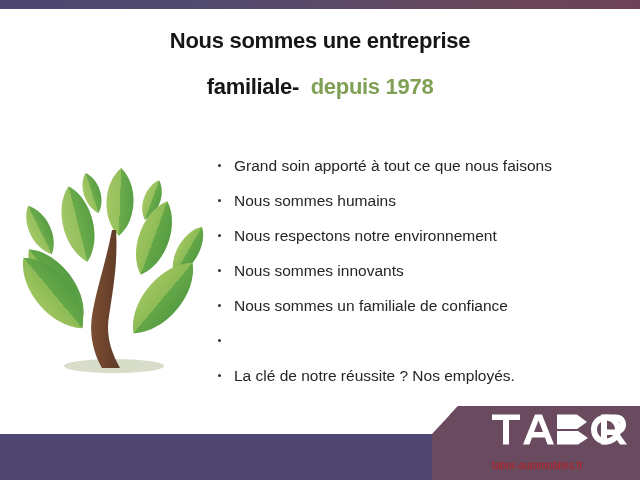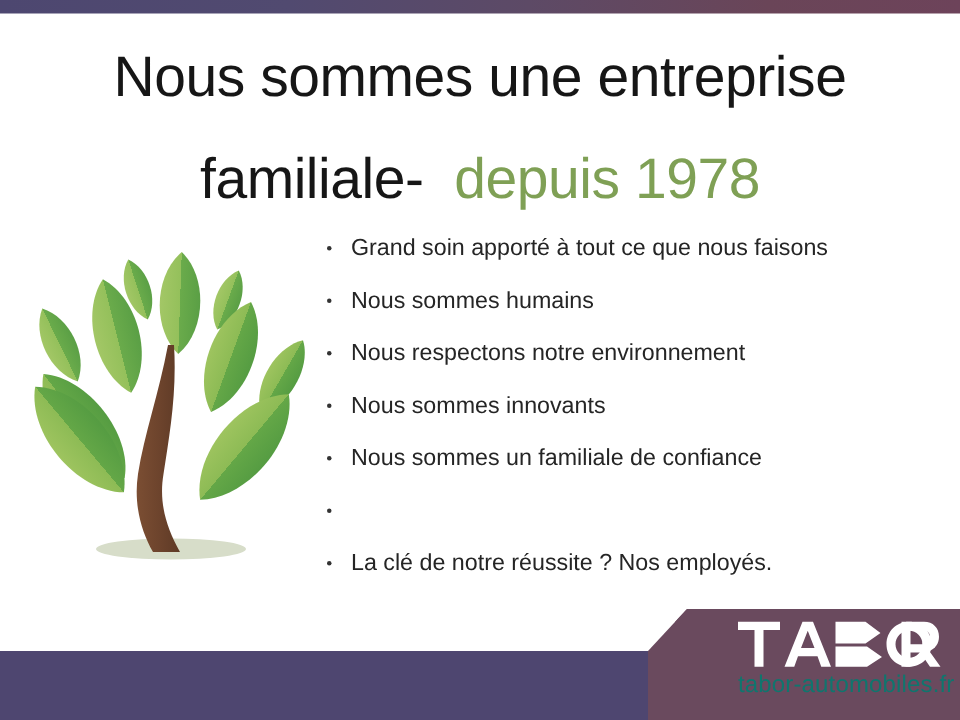--- a/index.html
+++ b/index.html
@@ -30,22 +30,22 @@
     background: linear-gradient(to right, #4d4770 0%, #514a70 30%, #5d4a66 55%, #6a4558 80%, #6d435a 100%);
   }
 
   
   .headline {
     position: absolute;
     left: 0;
     top: 26px;
     width: 640px;
     text-align: center;
-    font-size: 38px;
-    font-weight: normal;
+    font-size: 22px;
+    font-weight: bold;
     line-height: 1.38;
     letter-spacing: -0.3px;
     color: #161616;
   }
   .headline .line2 {
     display: block;
     margin-top: 16px;
   }
   .headline .accent {
     color: #7fa055;
@@ -136,24 +136,24 @@
     width: 140px;
     height: 58px;
   }
   .logo-mark {
     display: block;
     width: 136px;
     height: 32px;
   }
   .logo-tagline {
     display: block;
-    margin-top: 2px;
-    font-size: 16px;
+    margin-top: 14px;
+    font-size: 10px;
     letter-spacing: 0.1px;
-    color: #0f766e;
+    color: #b91c1c;
     text-align: left;
     white-space: nowrap;
   }
 </style>
 </head>
 <body>
 
 <div id="slide">
 
   <div class="top-bar"></div>

